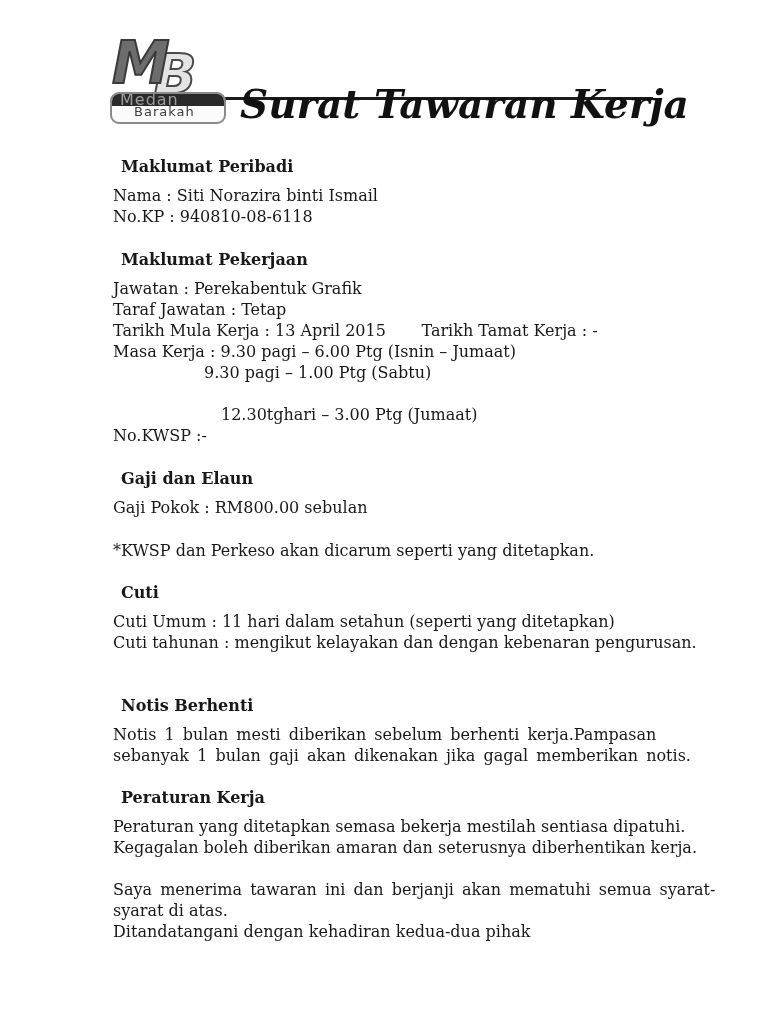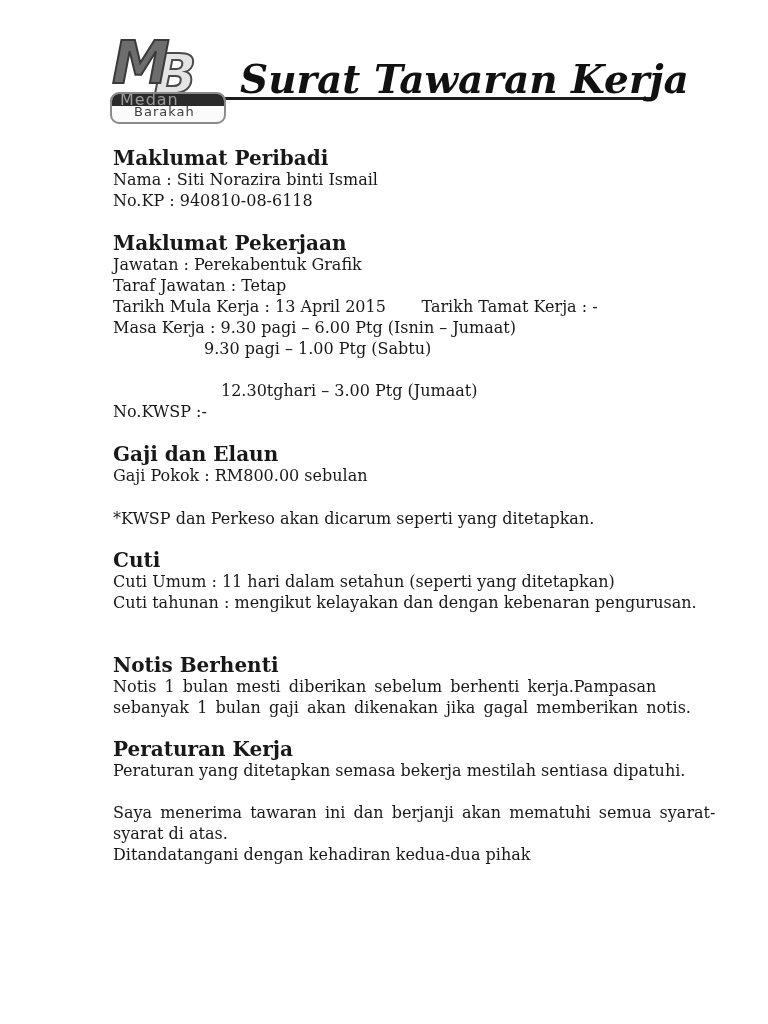--- a/index.html
+++ b/index.html
@@ -63,37 +63,37 @@
     color: #9c9c9c; letter-spacing: 1px;
   }
   .logo .badge .barakah {
     position: absolute; top: 10px; left: 22px;
     font-family: "DejaVu Sans", sans-serif;
     font-size: 13px; line-height: 15px;
     color: #404040; letter-spacing: 1px;
   }
 
   .doc-title {
-    position: absolute; top: 31px; left: 240px;
+    position: absolute; top: 56px; left: 240px;
     width: 420px;
     font-style: italic;
     font-size: 39px; line-height: 44px;
     color: #111;
     white-space: nowrap;
     letter-spacing: 0px;
   }
 
   
   .doc-body {
     position: absolute; top: 148px; left: 113px;
     width: 600px;
   }
   .doc-section h2 {
-    margin: 0; padding: 0;
-    font-size: 20px; line-height: 21px;
+    margin: 8px; padding: 0;
+    font-size: 16px; line-height: 21px;
     font-weight: bold;
   }
   .doc-section p {
     margin: 0; padding: 0;
     font-size: 16px; line-height: 21px;
     white-space: pre;
   }
   .doc-section p.spread { word-spacing: 3px; }
 </style>
 </head>
@@ -146,19 +146,20 @@
       <p>Cuti tahunan : mengikut kelayakan dan dengan kebenaran pengurusan.</p>
     </section>
     <section class="doc-section" style="margin-top: 42px;">
       <h2>Notis Berhenti</h2>
       <p class="spread">Notis 1 bulan mesti diberikan sebelum berhenti kerja.Pampasan</p>
       <p class="spread">sebanyak 1 bulan gaji akan dikenakan jika gagal memberikan notis.</p>
     </section>
     <section class="doc-section" style="margin-top: 21px;">
       <h2>Peraturan Kerja</h2>
       <p>Peraturan yang ditetapkan semasa bekerja mestilah sentiasa dipatuhi.</p>
+      <p>Kegagalan boleh diberikan amaran dan seterusnya diberhentikan kerja.</p>
     </section>
     <section class="doc-section" style="margin-top: 21px;">
       <p class="spread">Saya menerima tawaran ini dan berjanji akan mematuhi semua syarat-</p>
       <p>syarat di atas.</p>
       <p>Ditandatangani dengan kehadiran kedua-dua pihak</p>
     </section>
   </main>
 
 </body></html>

